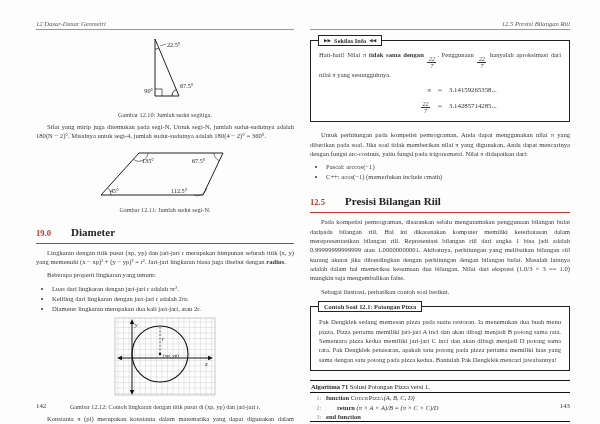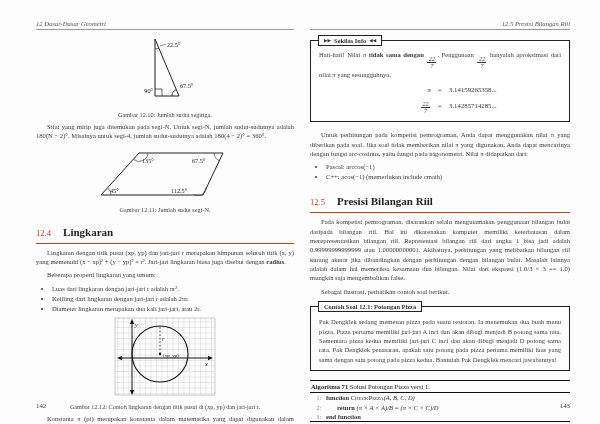--- a/index.html
+++ b/index.html
@@ -8,21 +8,21 @@
   .page{position:relative;width:300px;height:424px;box-sizing:border-box}
   .page-left{padding:20px 6px 0 36px}
   .page-right{padding:20px 30px 0 10px}
   .pagehead{font-size:6.6px;font-style:italic;color:#555;border-bottom:0.8px solid #999;padding-bottom:2px;margin-bottom:4px}
   .pagehead.right{text-align:right}
   .p{font-size:6.6px;line-height:1.42;text-align:justify;text-indent:11px;margin:4px 0;color:#3a3a3a}
   .p.noind{text-indent:0}
   .fig{text-align:center;margin:2px 0 0}
   .figcap{font-size:6.2px;color:#444;text-align:center;margin:1px 0 3px}
   .sect{margin:9px 0 4px;border-bottom:1.3px solid #c0392b;padding-bottom:3px}
-  .sect .num{color:#c0392b;font-weight:normal;font-size:8.6px;margin-right:12px}
+  .sect .num{color:#c0392b;font-weight:bold;font-size:8.6px;margin-right:20px}
   .sect .ttl{font-weight:bold;font-size:11px;color:#222}
   ul{margin:2px 0 3px 16px;padding:0}
   li{font-size:6.6px;line-height:1.5;color:#3a3a3a}
   .mi{font-style:italic}
   .infobox{position:relative;border:1px solid #222;margin:10px 0 8px;padding:9px 8px 3px;background:#fff}
   .boxtab{position:absolute;top:-6px;left:7px;background:#fff;border:1px solid #222;font-size:6.4px;font-weight:bold;padding:1px 5px;display:flex;gap:3px;align-items:center}
   .boxtab .arrow{font-family:"DejaVu Sans",sans-serif;font-size:4.6px}
   .infotext{font-size:6.6px;line-height:1.55;text-align:justify;color:#3a3a3a}
   .frac{display:inline-flex;flex-direction:column;align-items:center;vertical-align:-4px;line-height:1.05;font-size:6px;font-style:italic;margin:0 1px}
   .frac .fn{border-bottom:0.7px solid #333;padding:0 1.5px}
@@ -78,21 +78,21 @@
         <path d="M99 50 A9 9 0 0 0 111.5 42" fill="none" stroke="#222" stroke-width="0.6"></path>
         <text x="47" y="18" font-size="6.2">135°</text>
         <text x="97" y="18" font-size="6.2">67.5°</text>
         <text x="15" y="48" font-size="6.2">45°</text>
         <text x="76" y="48" font-size="6.2">112.5°</text>
       </svg>
     </div>
     <div class="figcap">Gambar 12.11: Jumlah sudut segi-N.</div>
 
     <div class="sect">
-      <span class="num">12.4</span><span class="ttl">Lingkaran</span>
+      <span class="num">19.0</span><span class="ttl">Diameter</span>
     </div>
 
     <p class="p"><span>Lingkaran dengan titik pusat (xp, yp) dan jari-jari r merupakan himpunan seluruh titik (x, y) yang memenuhi (x − xp)² + (y − yp)² = r². Jari-jari lingkaran biasa juga disebut dengan </span><b>radius</b><span>.</span></p>
 
     <p class="p">Beberapa properti lingkaran yang umum:</p>
     <ul>
       <li>Luas dari lingkaran dengan jari-jari r adalah πr².</li>
       <li>Keliling dari lingkaran dengan jari-jari r adalah 2πr.</li>
       <li>Diameter lingkaran merupakan dua kali jari-jari, atau 2r.</li>
     </ul>

